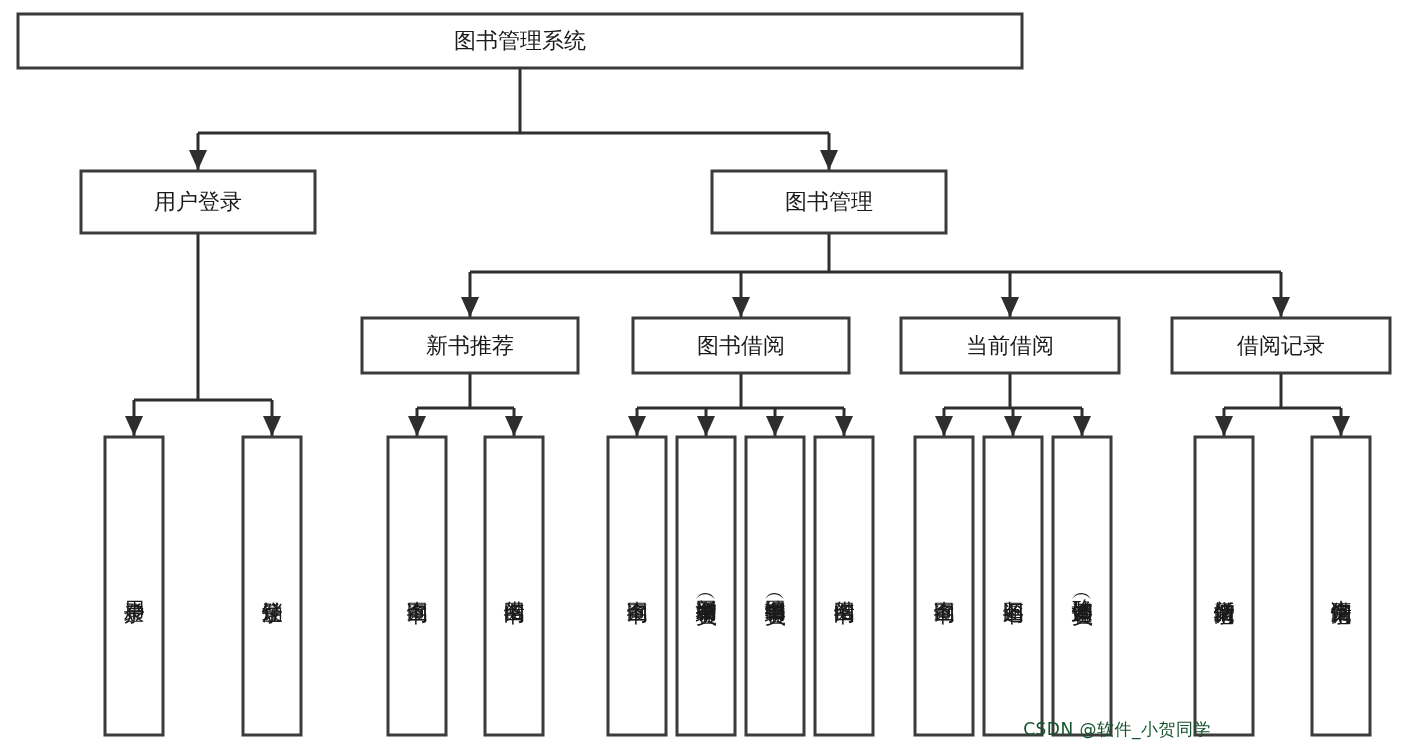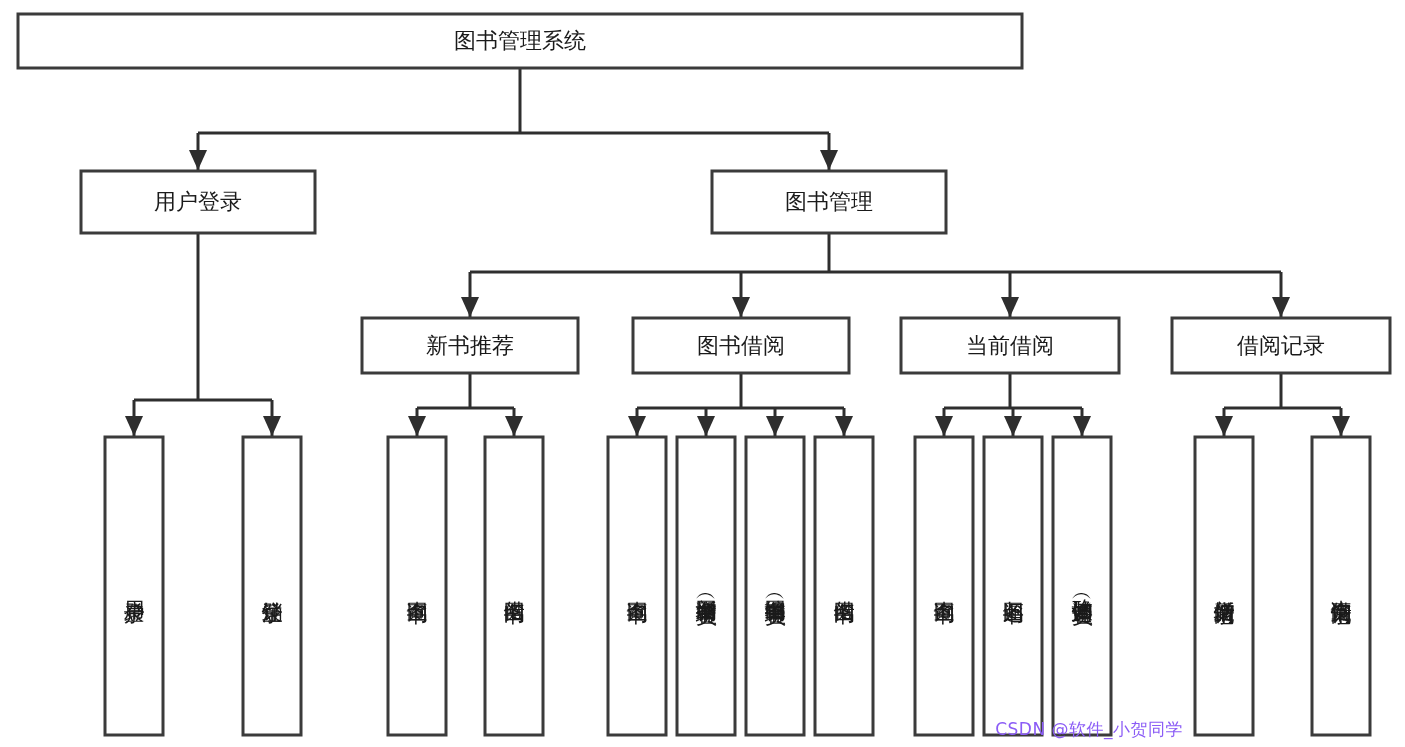--- a/index.html
+++ b/index.html
@@ -1,20 +1,20 @@
 <!DOCTYPE html>
 <html><head>
 <meta charset="utf-8">
 <style>
   html,body{margin:0;padding:0;background:#ffffff;}
   body{
     width:1405px;height:747px;overflow:hidden;
     font-family:"DejaVu Sans","Liberation Sans",sans-serif;
   }
-  #diagram-root{position:relative;width:1193px;height:747px;background:#ffffff;}
+  #diagram-root{position:relative;width:1193px;height:747px;background:#ffffff;padding-left:28px;}
   svg#tree-svg{position:absolute;left:0;top:0;width:1405px;height:747px;display:block;}
   .node-rect{fill:#ffffff;stroke:#3b3b3b;stroke-width:3;}
   .link-line{stroke:#2e2e2e;stroke-width:3;fill:none;stroke-linecap:butt;}
   .arrow-head{fill:#2e2e2e;stroke:none;}
   .node-label{
     font-family:"DejaVu Sans","Liberation Sans",sans-serif;
     font-size:22px;fill:#1a1a1a;dominant-baseline:middle;text-anchor:middle;
   }
   .leaf-label-box{
     position:absolute;
@@ -22,21 +22,21 @@
     writing-mode:vertical-rl;text-orientation:upright;
     font-family:"DejaVu Sans","Liberation Sans",sans-serif;
     font-size:21px;line-height:1.08;color:#1a1a1a;
     letter-spacing:1px;
     white-space:nowrap;
     pointer-events:none;
   }
   #watermark{
     position:absolute;right:10px;bottom:6px;
     font-family:"DejaVu Sans","Liberation Sans",sans-serif;
-    font-size:17px;color:#8b5cf6;letter-spacing:0.5px;
+    font-size:17px;color:#14532d;letter-spacing:0.5px;
     user-select:none;
   }
 </style>
 </head>
 <body>
 
 <div id="diagram-root">
 
   <svg id="tree-svg" viewBox="0 0 1405 747" xmlns="http://www.w3.org/2000/svg">
     <defs></defs>

